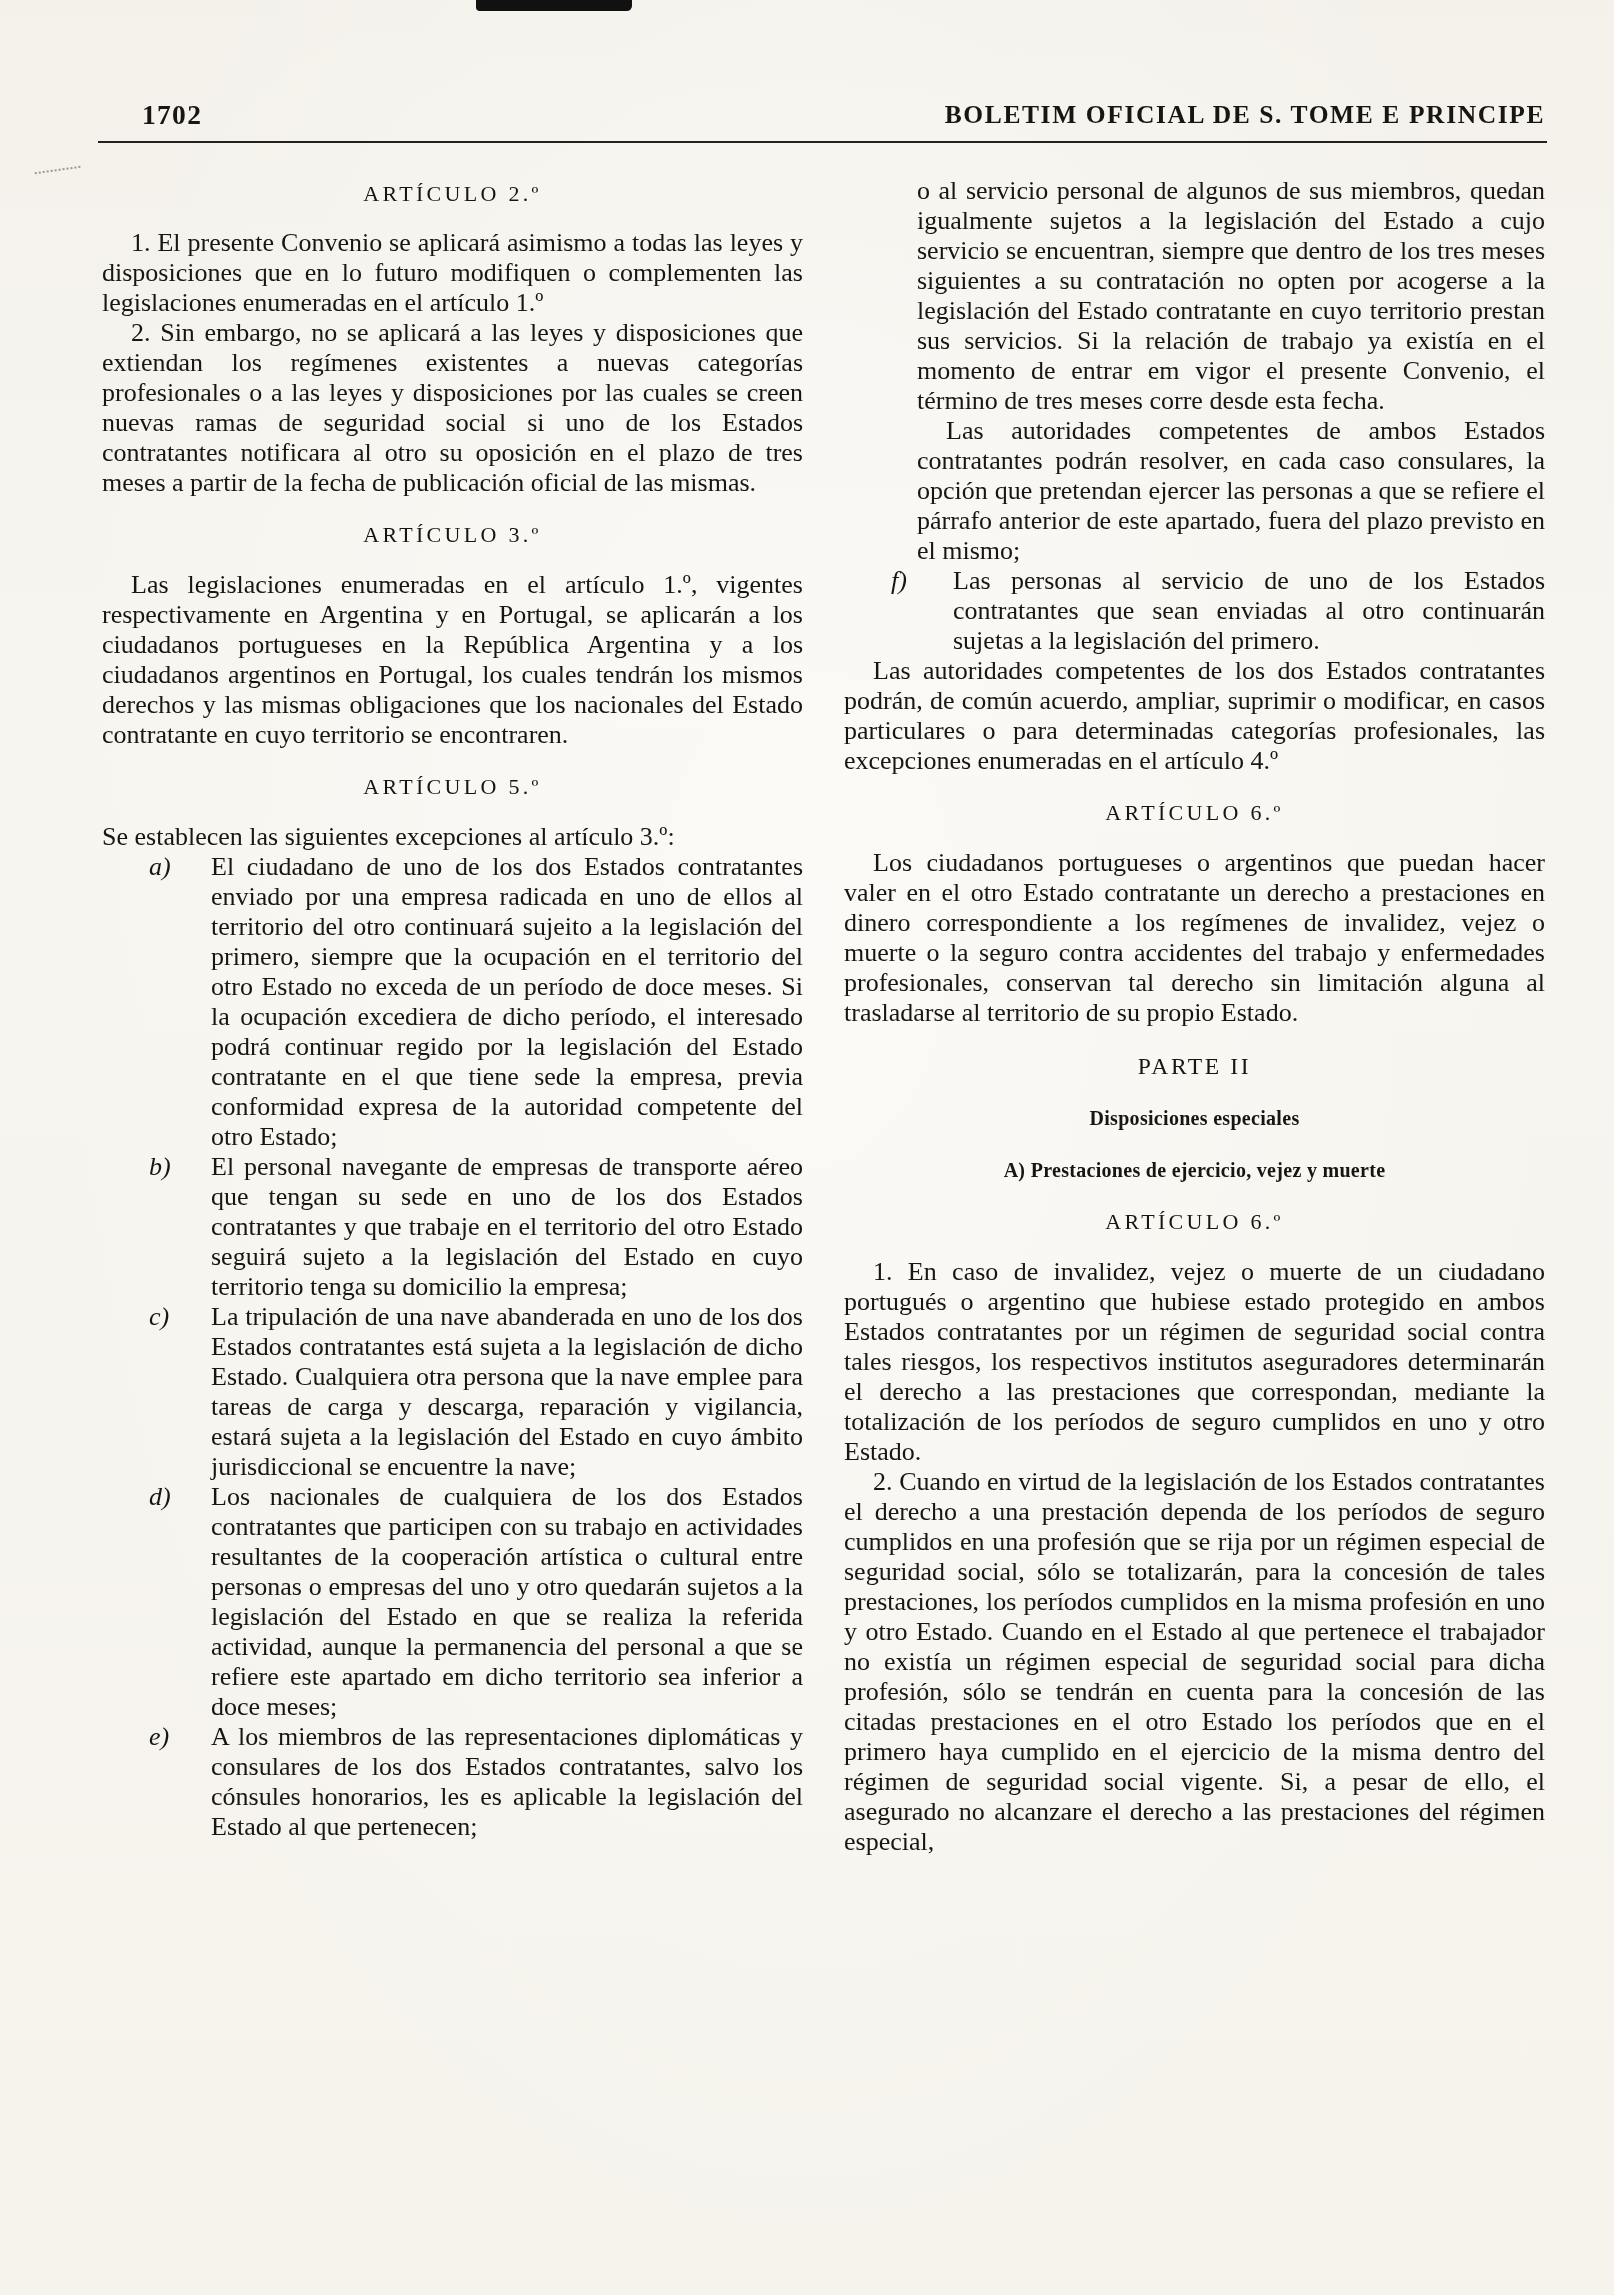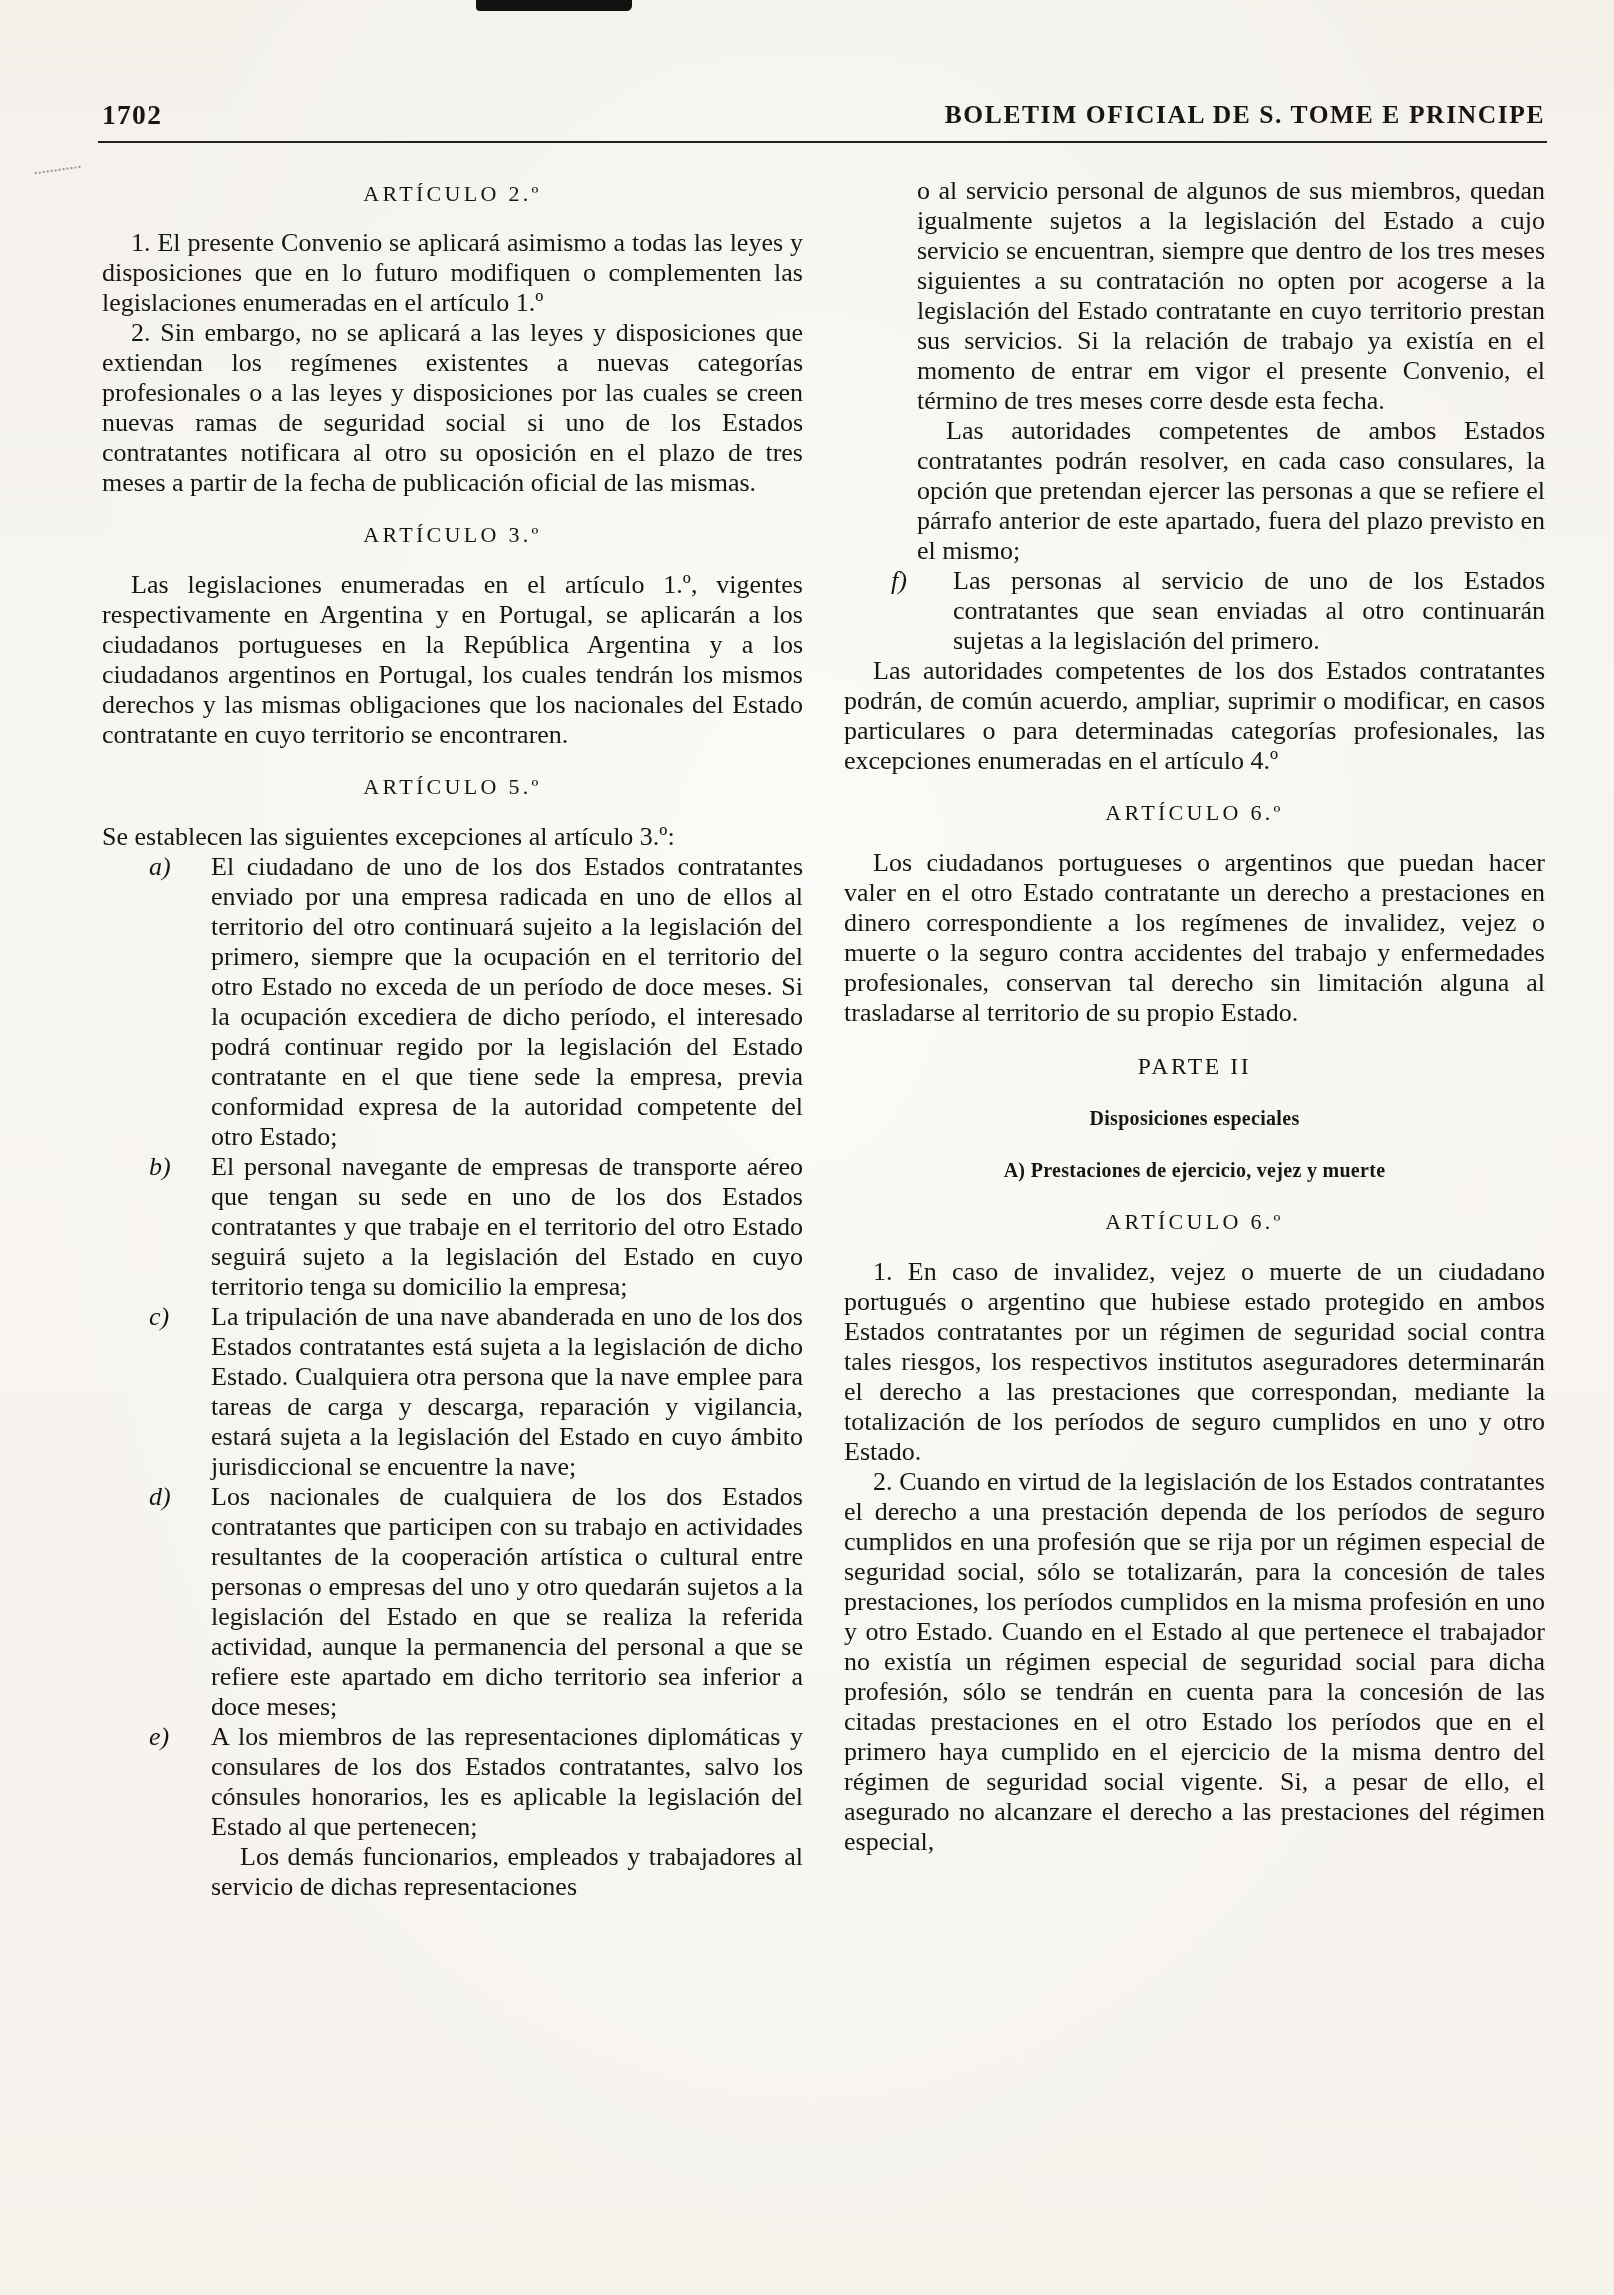--- a/index.html
+++ b/index.html
@@ -30,20 +30,21 @@
     top: 169px; left: 35px;
     width: 46px; height: 7.9px;
     border-top: 2.6px dotted rgba(80,78,70,0.55);
     transform: rotate(-8deg);
   }
   .header {
     display: flex;
     justify-content: space-between;
     align-items: center;
     padding: 100px 69px 10.5px 102px;
+    margin-left: 40px;
   }
   .pagenum { font-weight: bold; font-size: 27.5px; letter-spacing: 1.3px; }
   .bulletin-title { font-weight: bold; font-size: 25.5px; letter-spacing: 1.6px; }
   .rule { height: 2.6px; background: #23211c; margin: 0 67px 0 98px; }
   .columns {
     display: flex;
     gap: 41px;
     padding: 33px 69px 0 102px;
     text-align: justify;
   }
@@ -119,21 +120,20 @@
         <span class="marker">c)</span>
         <p>La tripulación de una nave abanderada en uno de los dos Estados contratantes está sujeta a la legislación de dicho Estado. Cualquiera otra persona que la nave emplee para tareas de carga y descarga, reparación y vigilancia, estará sujeta a la legislación del Estado en cuyo ámbito jurisdiccional se encuentre la nave;</p>
       </div>
       <div class="li">
         <span class="marker">d)</span>
         <p>Los nacionales de cualquiera de los dos Estados contratantes que participen con su trabajo en actividades resultantes de la cooperación artística o cultural entre personas o empresas del uno y otro quedarán sujetos a la legislación del Estado en que se realiza la referida actividad, aunque la permanencia del personal a que se refiere este apartado em dicho territorio sea inferior a doce meses;</p>
       </div>
       <div class="li">
         <span class="marker">e)</span>
         <p>A los miembros de las representaciones diplomáticas y consulares de los dos Estados contratantes, salvo los cónsules honorarios, les es aplicable la legislación del Estado al que pertenecen;</p>
-        <p class="indent">Los demás funcionarios, empleados y trabajadores al servicio de dichas representaciones</p>
       </div>
     </div>
 
     <div class="col">
       <div class="cont">
         <p>o al servicio personal de algunos de sus miembros, quedan igualmente sujetos a la legislación del Estado a cujo servicio se encuentran, siempre que dentro de los tres meses siguientes a su contratación no opten por acogerse a la legislación del Estado contratante en cuyo territorio prestan sus servicios. Si la relación de trabajo ya existía en el momento de entrar em vigor el presente Convenio, el término de tres meses corre desde esta fecha.</p>
         <p class="indent">Las autoridades competentes de ambos Estados contratantes podrán resolver, en cada caso consulares, la opción que pretendan ejercer las personas a que se refiere el párrafo anterior de este apartado, fuera del plazo previsto en el mismo;</p>
       </div>
 
       <div class="li">

